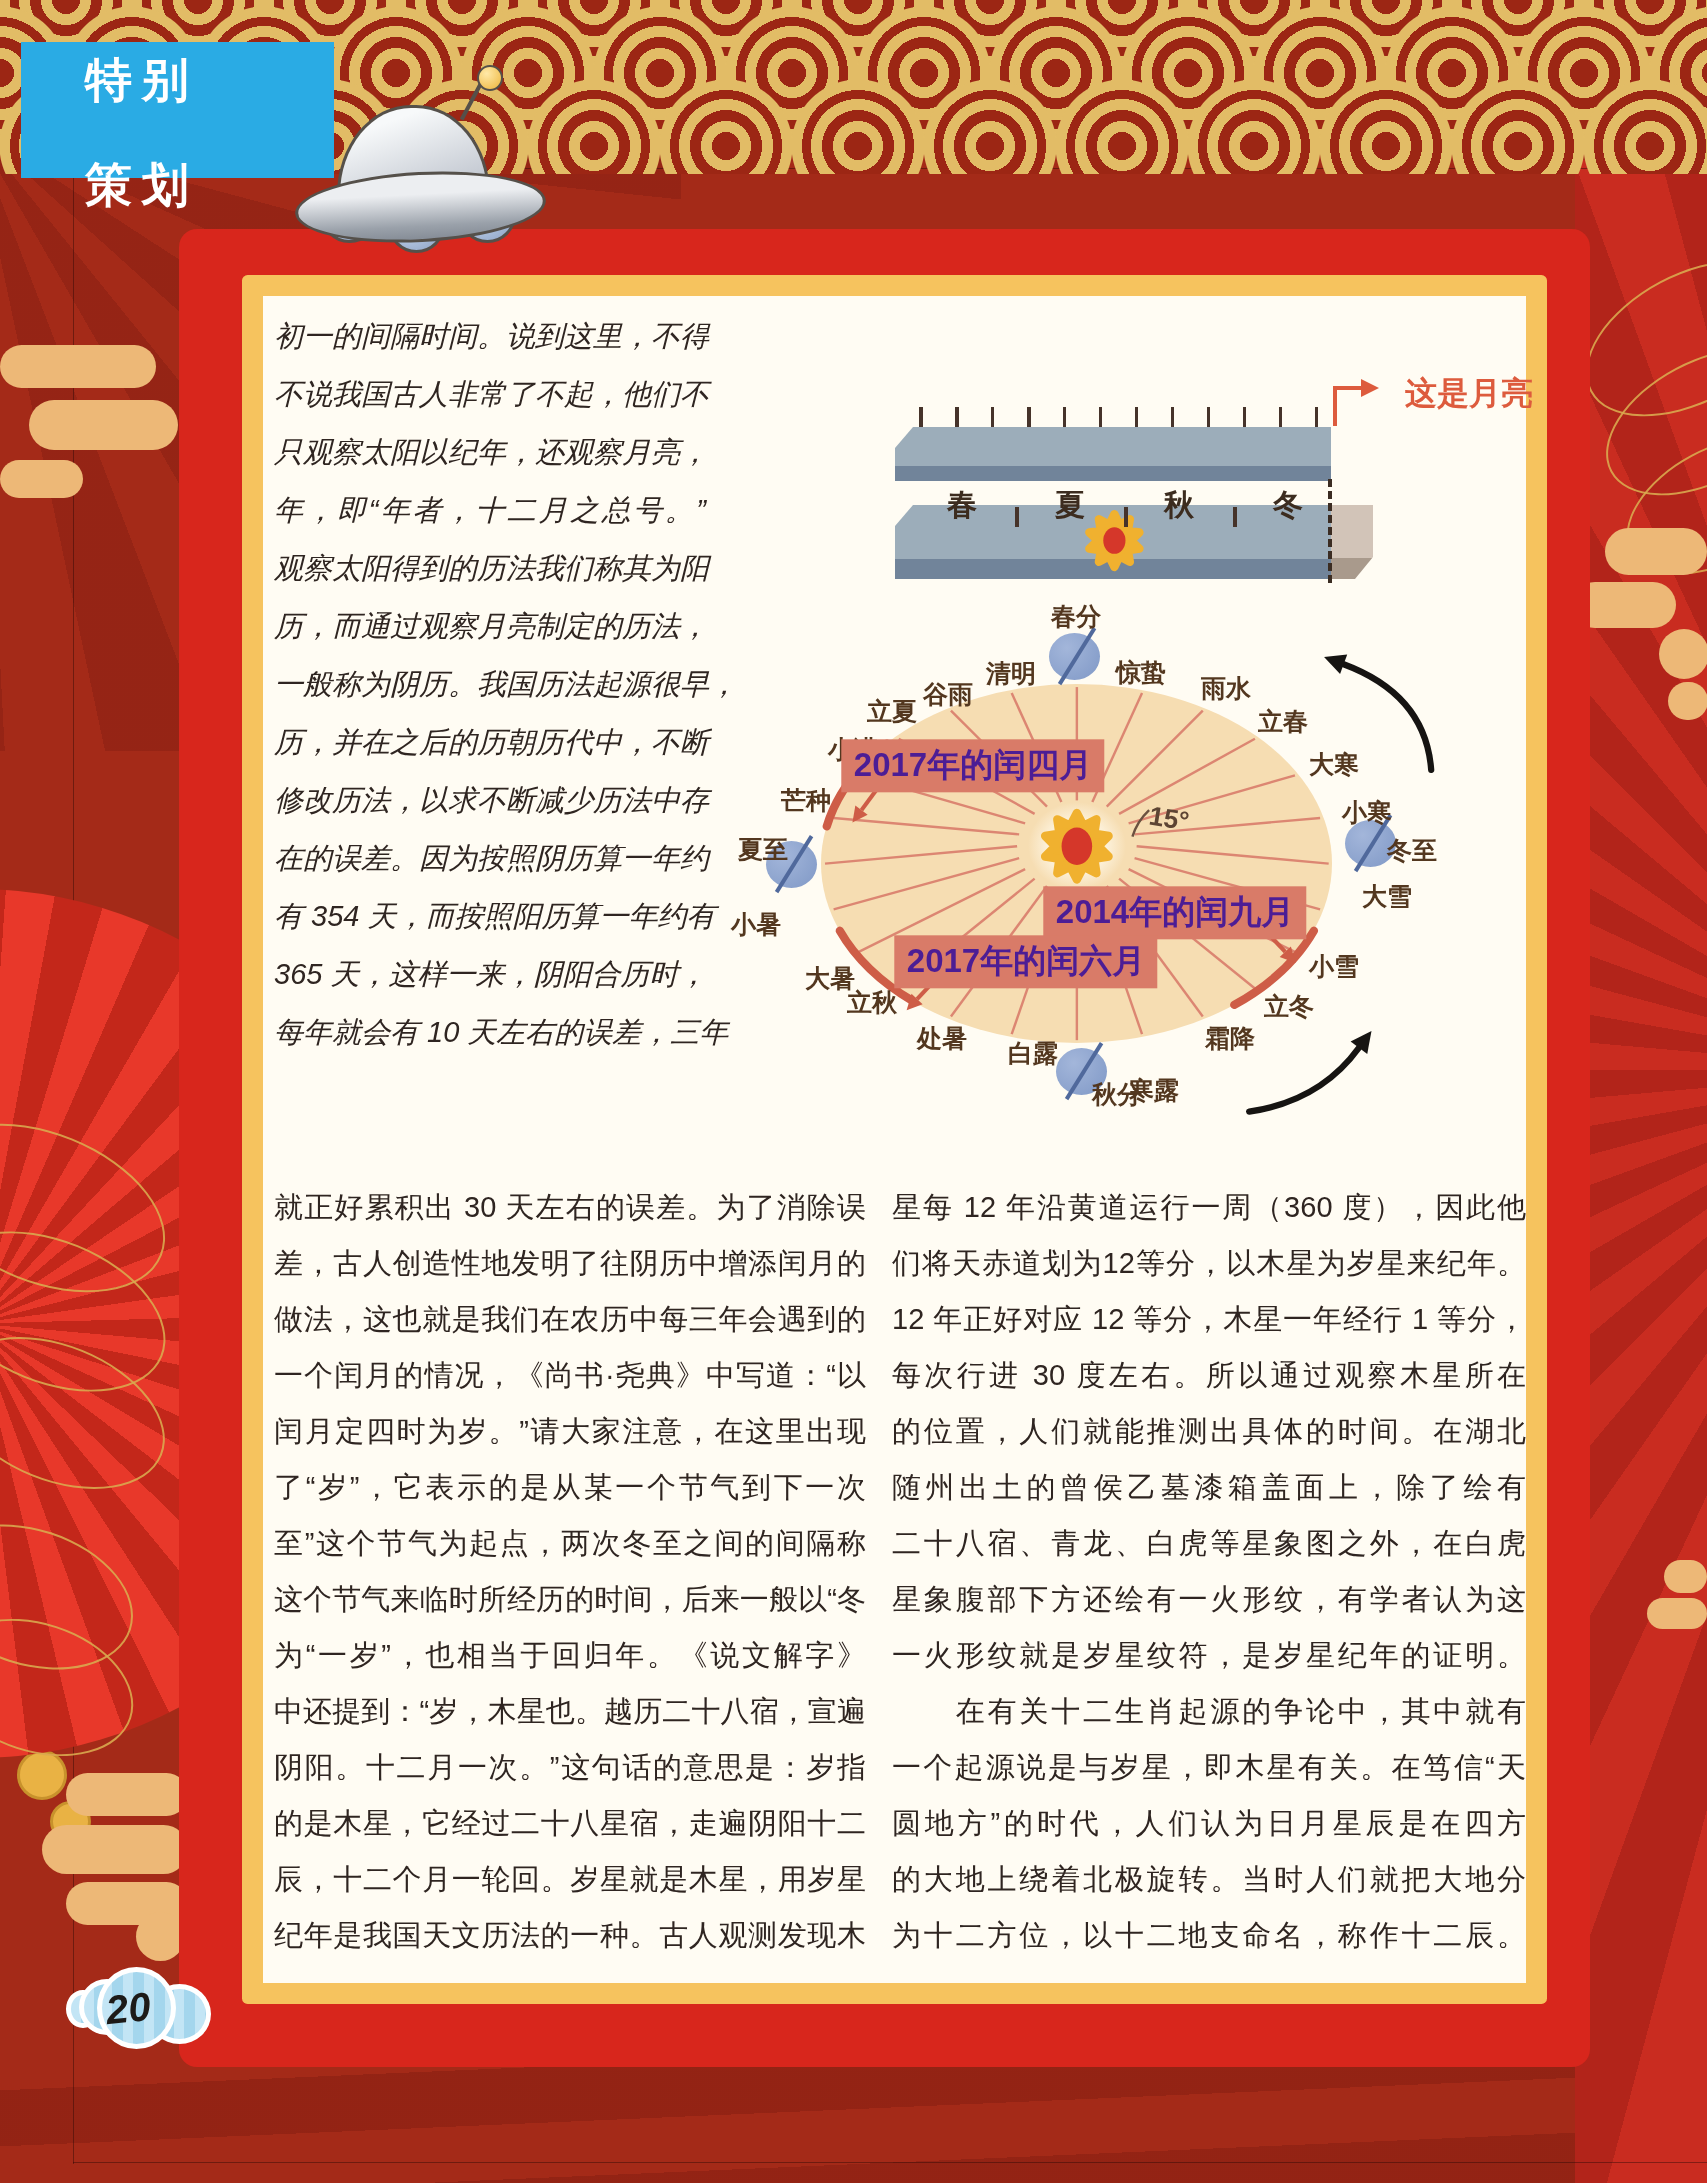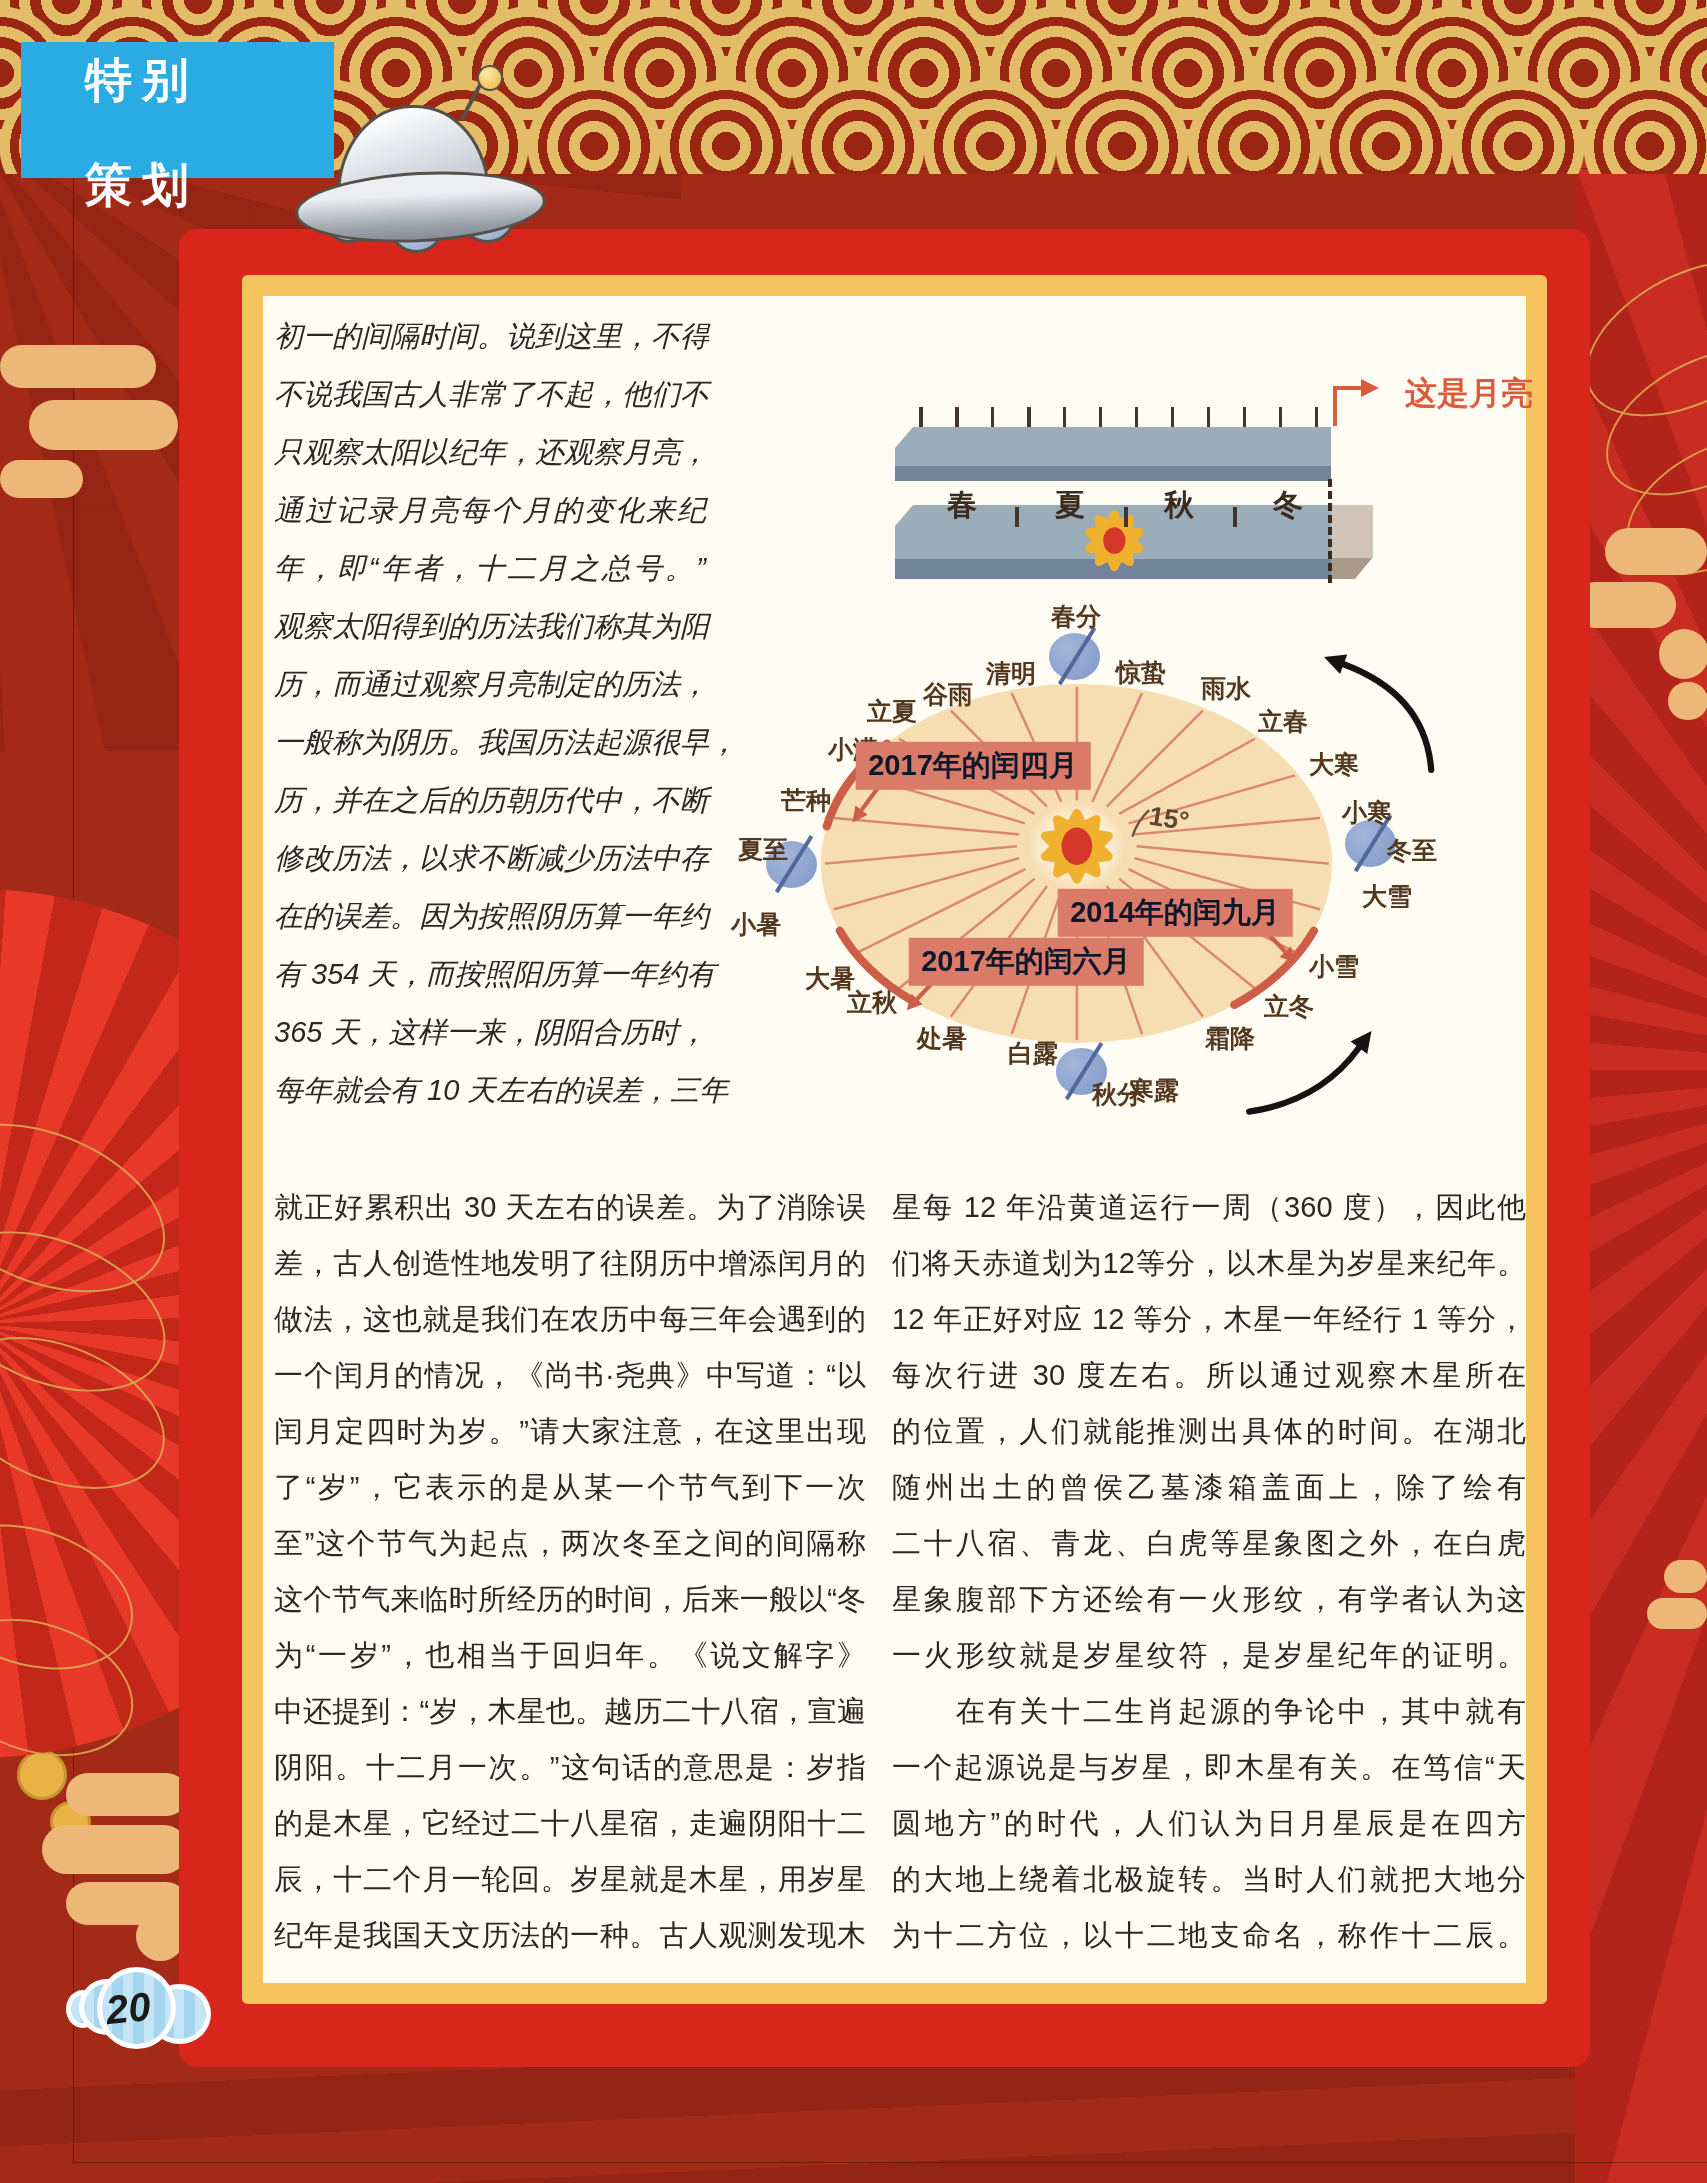--- a/index.html
+++ b/index.html
@@ -95,21 +95,21 @@
 
   
   .wheel-ellipse{position:absolute;left:821px;top:684px;width:511px;height:359px;border-radius:50%;background:#f6ddb2;z-index:5;}
   .halo{position:absolute;left:1009px;top:785px;width:136px;height:122px;border-radius:50%;z-index:6;
     background:radial-gradient(closest-side,#fcf0d8 45%,rgba(252,240,216,0) 72%);}
   #diagram-svg{position:absolute;left:0;top:0;z-index:6;pointer-events:none;}
   .term{position:absolute;transform:translate(-50%,-50%);font-size:25px;font-weight:700;color:#53371f;z-index:7;white-space:nowrap;}
   .earth{position:absolute;width:51px;height:47px;border-radius:50%;z-index:6;
     background:radial-gradient(circle at 35% 32%,#a3b6da,#7f98c6);}
   .earth .axis{position:absolute;left:50%;top:-9.7px;bottom:-9.7px;width:3.5px;background:#50699c;transform:rotate(32deg);}
-  .leap{position:absolute;transform:translate(-50%,-50%);background:#d97b68;color:#0f172a;font-size:29px;font-weight:700;
+  .leap{position:absolute;transform:translate(-50%,-50%);background:#d97b68;color:#4c1d95;font-size:33px;font-weight:700;
     padding:4.2px 12.5px;white-space:nowrap;z-index:7;text-align:center;}
   .angle-label{position:absolute;transform:translate(-50%,-50%) rotate(9deg);font-size:26.4px;font-weight:700;color:#5d4433;z-index:7;}
 </style>
 </head>
 <body>
 
 <div class="page">
 
   <div class="rays-tl"></div>
   <div class="rays-bottom"></div>
@@ -172,21 +172,20 @@
     <div class="foot" style="left:93px;top:99px;"></div>
     <div class="foot" style="left:164px;top:89px;"></div>
     <div class="dome"></div>
     <div class="body"></div>
   </div>
 
   <div class="tcol col-narrow">
       <div class="ln">初一的间隔时间。说到这里，不得</div>
       <div class="ln">不说我国古人非常了不起，他们不</div>
       <div class="ln">只观察太阳以纪年，还观察月亮，</div>
-      <div class="ln">通过记录月亮每个月的变化来纪</div>
       <div class="ln">年，即“年者，十二月之总号。”</div>
       <div class="ln">观察太阳得到的历法我们称其为阳</div>
       <div class="ln">历，而通过观察月亮制定的历法，</div>
       <div class="ln">一般称为阴历。我国历法起源很早，</div>
       <div class="ln">历，并在之后的历朝历代中，不断</div>
       <div class="ln">修改历法，以求不断减少历法中存</div>
       <div class="ln">在的误差。因为按照阴历算一年约</div>
       <div class="ln">有 354 天，而按照阳历算一年约有</div>
       <div class="ln">365 天，这样一来，阴阳合历时，</div>
       <div class="ln">每年就会有 10 天左右的误差，三年</div>

